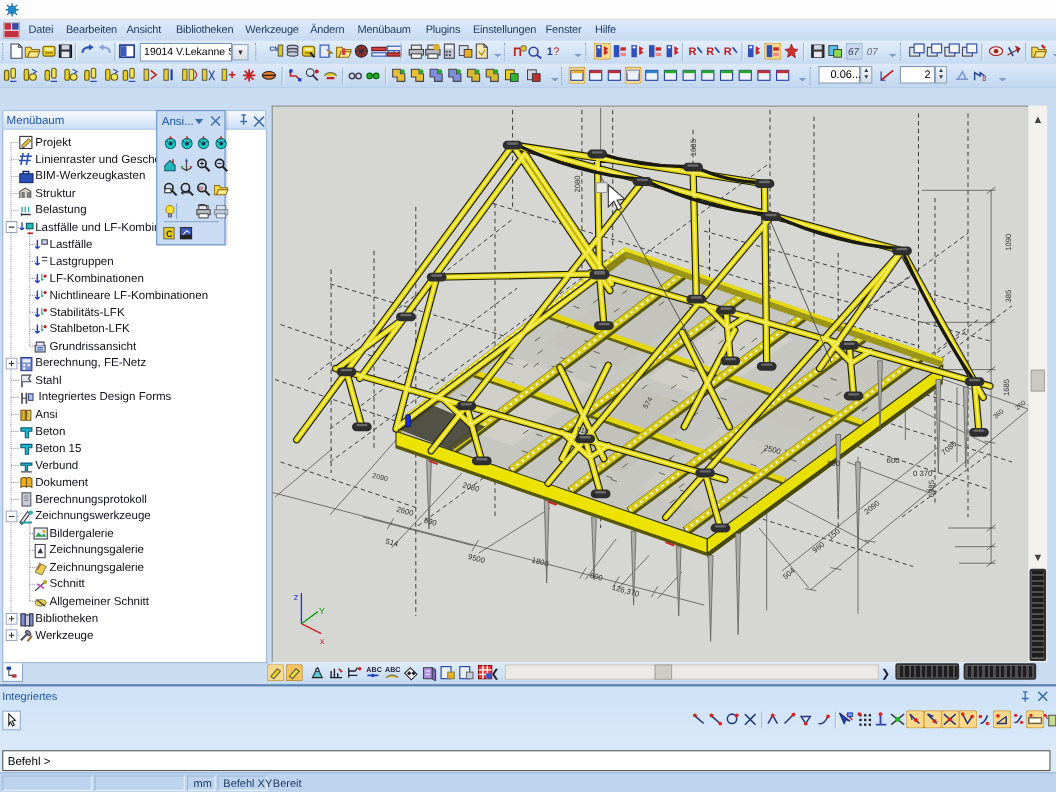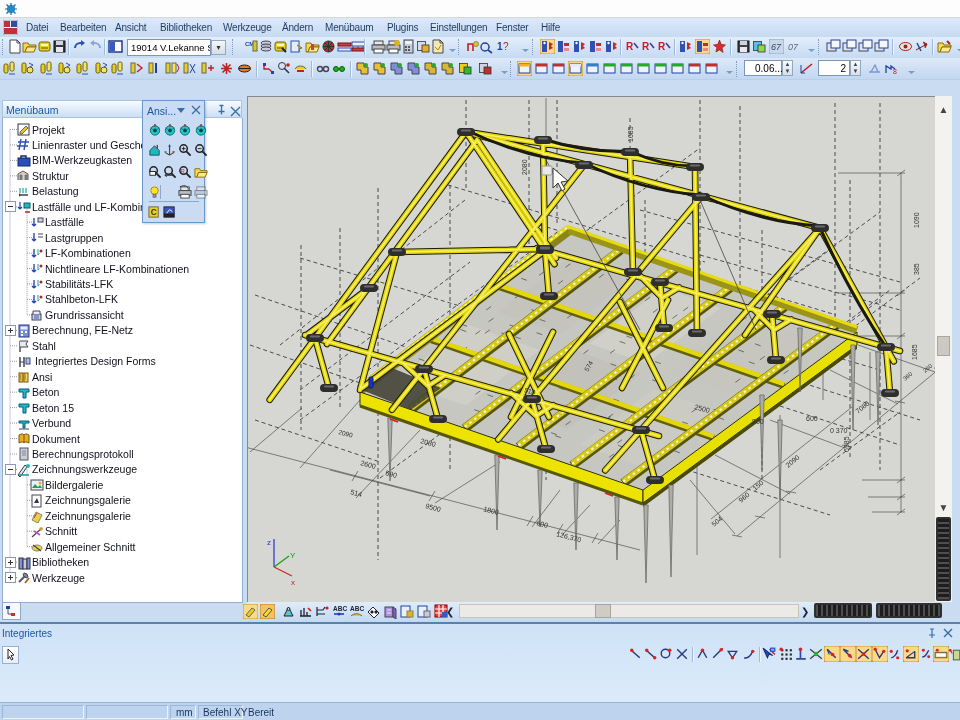--- a/index.html
+++ b/index.html
@@ -1012,20 +1012,21 @@
       <rect x="0" y="0" width="15" height="15" rx="2" fill="#fad98a" stroke="#c89838"></rect>
       <rect x="2" y="6" width="11" height="5" fill="#c8b868" stroke="#665"></rect>
       <rect x="3" y="7" width="9" height="3" fill="#fff"></rect>
       <circle cx="4" cy="4" r="1.4" fill="#e02020"></circle>
     </svg>
     <svg class="abs" style="left:947px;top:22px" width="16" height="16" viewBox="0 0 15 15">
       <rect x="6" y="4" width="6" height="9" fill="#c8d890" stroke="#565"></rect>
       <path d="M3 4l2 3" stroke="#c02020"></path>
       <circle cx="3" cy="4" r="1.3" fill="#e02020"></circle>
     </svg>
+    <div class="abs" id="cmdinput">Befehl &gt;</div>
 </div>
 <div class="abs" id="status">
   <div class="scell" style="left:2px;width:82px"></div>
   <div class="scell" style="left:86px;width:82px"></div>
   <div class="scell" style="left:170px;width:26px"></div>
   <div class="scell" style="left:198px;width:45px"></div>
   <span class="stxt" style="left:176px">mm</span>
   <span class="stxt" style="left:203px">Befehl XY</span>
   <span class="stxt" style="left:248px">Bereit</span>
 </div>

